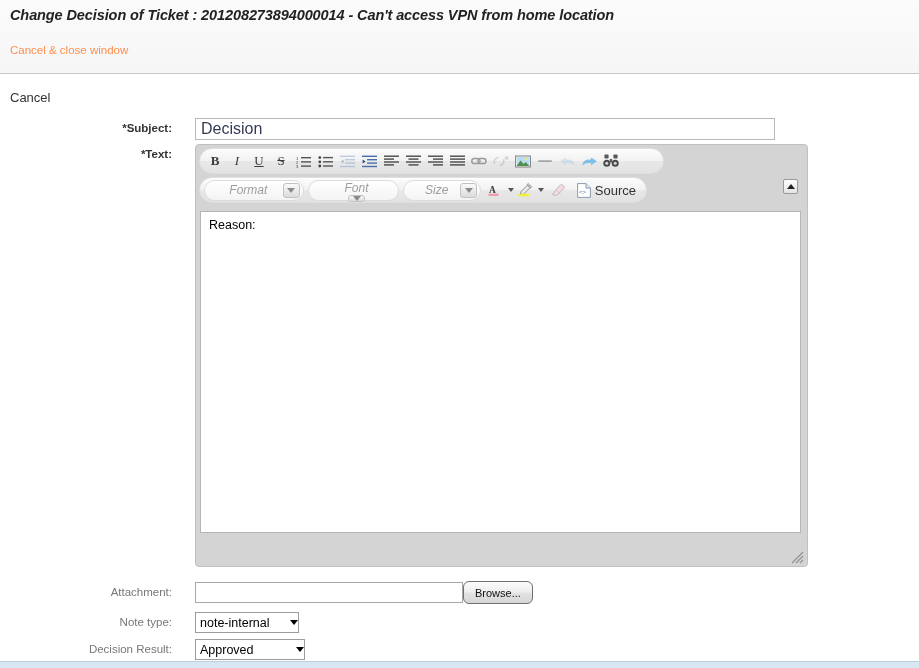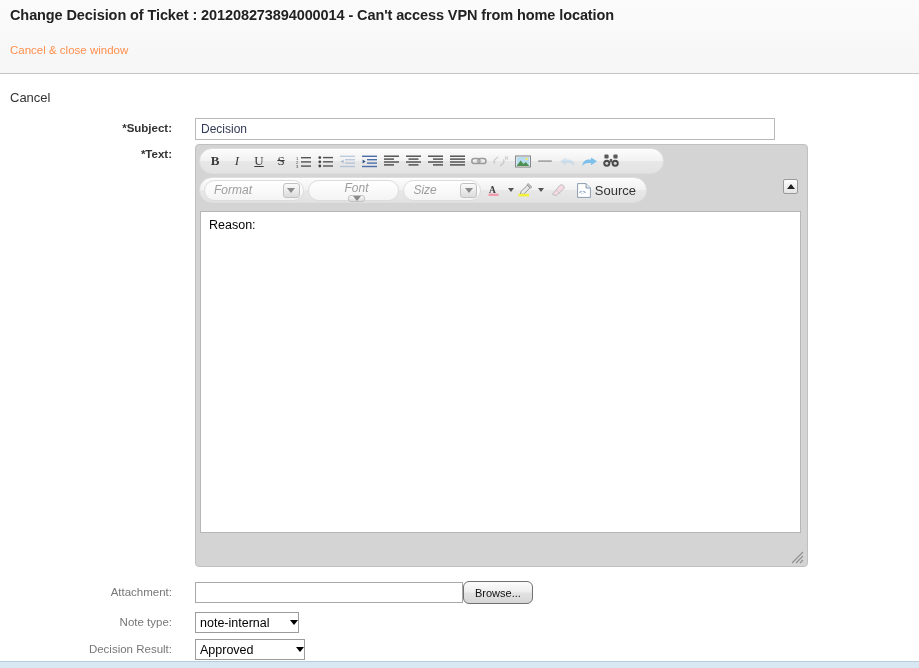--- a/index.html
+++ b/index.html
@@ -16,20 +16,21 @@
     position: absolute; left: 0; top: 0;
     width: 919px; height: 74px;
     background: linear-gradient(to bottom, #fbfbfb 0%, #f6f6f6 100%);
     border-bottom: 1px solid #c6c6c6;
   }
   #page-title {
     position: absolute; left: 10px; top: 7px;
     font-size: 14.5px; font-weight: bold; color: #222222;
     letter-spacing: -0.1px;
     white-space: nowrap;
+    font-style: italic;
   }
   #cancel-link {
     position: absolute; left: 10px; top: 44px;
     font-size: 11.5px; color: #ff8f4d;
     text-decoration: none; cursor: pointer;
     white-space: nowrap;
   }
 
   
   #content {
@@ -50,21 +51,21 @@
   }
   .field-label .req { color: #333333; font-weight: bold; }
 
   
   #subject-input {
     position: absolute; left: 195px; top: 43px;
     width: 580px; height: 22px;
     border: 1px solid #b9b9b9;
     background: #ffffff;
     font-family: "Liberation Sans", sans-serif;
-    font-size: 12px; color: #333a55;
+    font-size: 16px; color: #333a55;
     padding: 1px 5px;
     outline: none;
   }
   #label-subject { left: 0px; top: 47px; }
   #label-text    { left: 0px; top: 73px; }
   #label-attachment { left: 0px; top: 511px; }
   #label-notetype   { left: 0px; top: 541px; }
   #label-decision   { left: 0px; top: 568px; }
 
   
@@ -81,21 +82,21 @@
     background: linear-gradient(to bottom,#fcfcfc 0%,#f2f2f2 48%,#e8e8e8 52%,#e2e2e2 100%);
     border: 1px solid #dedede;
     border-radius: 14px;
     height: 26px;
     margin-bottom: 3px;
     display: flex; align-items: center;
     padding: 0 4px;
     box-shadow: 0 1px 0 rgba(255,255,255,.9) inset;
   }
   #tb-row-1 { width: 465px; }
-  #tb-row-2 { width: 448px; }
+  #tb-row-2 { width: 448px; text-align: center; }
 
   .tb-btn {
     width: 22px; height: 20px;
     display: flex; align-items: center; justify-content: center;
     cursor: pointer; border-radius: 3px;
     font-size: 13px; color: #3b3b3b;
     user-select: none;
   }
   .tb-btn.disabled { opacity: .38; cursor: default; }
   .tb-btn svg { display: block; }

